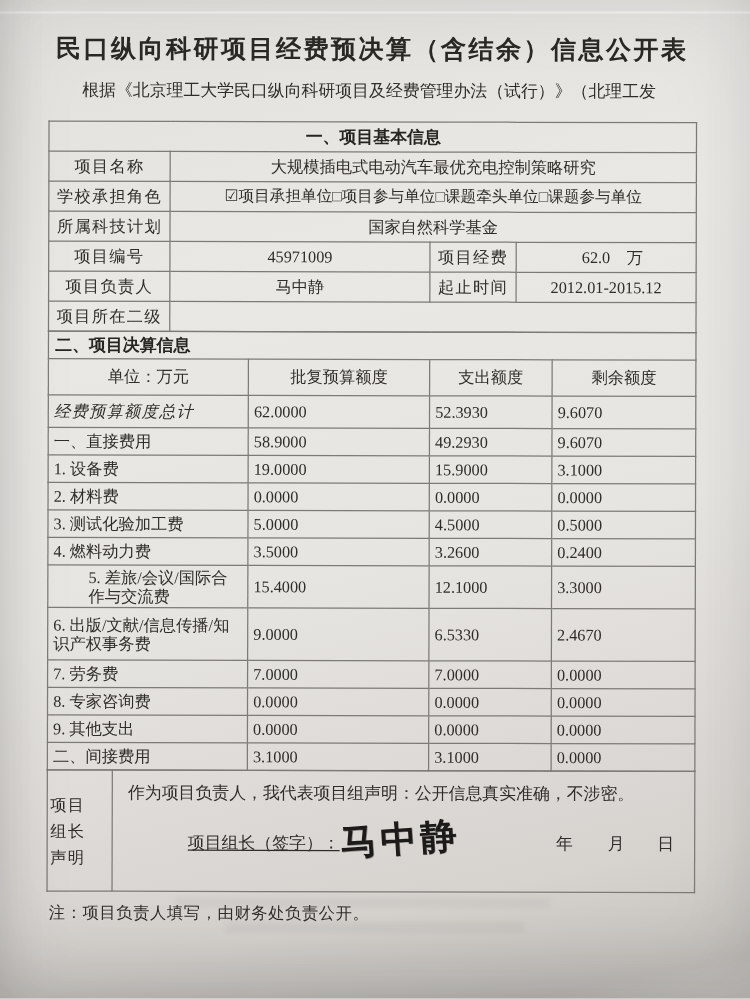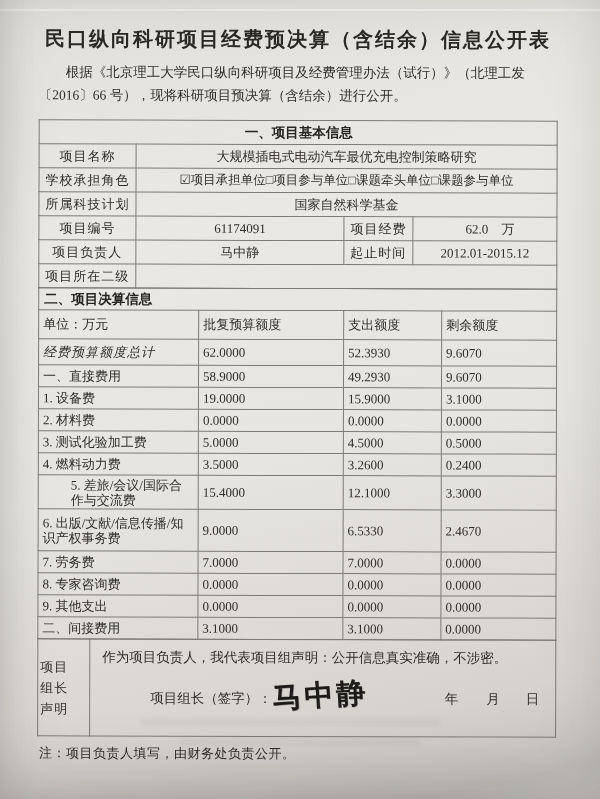--- a/index.html
+++ b/index.html
@@ -29,37 +29,37 @@
   table{border-collapse:collapse;table-layout:fixed;width:518px;margin:0;}
   td{border:1px solid #7d7b77;font-size:13px;padding:1px 4px;vertical-align:middle;overflow:hidden;}
   .sec-td{
     font-family:"Liberation Sans","DejaVu Sans",sans-serif;
     font-weight:bold;font-size:13.5px;text-align:left;padding-left:5px;height:20px;color:#262522;
   }
   .t1 td{height:21px;text-align:center;}
   .t1 .lbl{letter-spacing:1px;}
   .cb-line{letter-spacing:0;font-size:12.5px;white-space:nowrap;}
   .amt-underline{border-bottom:1px solid #3a3836;padding:0 10px 16px 10px;}
-  .t2 .hdr td{height:26px;text-align:left;font-family:Liberation Serif, serif;}
+  .t2 .hdr td{height:26px;text-align:center;font-family:Liberation Serif, serif;}
   .t2 td{height:19px;}
   .t2 .num{text-align:left;}
   .t2 .rlabel{text-align:left;padding-left:4px;line-height:15px;}
   .t2 .total td{height:23px;}
   .t2 .total .rlabel{letter-spacing:1px;font-style:italic;}
   .t2 .tall2{height:31px;padding-left:32px;}
   .t2 .tall3{height:39px;}
   .t3 td{height:80px;}
   .t3 .side{
     padding:8px 2px;vertical-align:middle;
   }
   .t3 .side div{line-height:21px;letter-spacing:1px;}
   .t3 .main{vertical-align:top;padding:9px 10px 6px 12px;}
   .statement{font-size:13.5px;}
   .signline{display:flex;align-items:baseline;margin-top:16px;font-size:13.5px;}
-  .signlabel{margin-left:48px;}
+  .signlabel{margin-left:48px;text-decoration:underline;}
   .handwriting{
     font-size:29px;font-weight:bold;color:#1c1b19;letter-spacing:3px;line-height:20px;
     transform:rotate(-4deg) translateY(2px);display:inline-block;
     text-shadow:.5px .5px 0 rgba(20,20,20,.4);
   }
   .date-y{margin-left:auto;}
   .date-m{margin-left:28px;}
   .date-d{margin-left:26px;margin-right:6px;}
   .footnote{font-size:13px;margin-top:8px;padding-left:2px;letter-spacing:.5px;}
   .joined{margin-top:-1px;}
@@ -69,21 +69,20 @@
 
 <div class="photo">
   <div class="fold"></div>
 
   <div class="content">
 
     <h1 class="title">民口纵向科研项目经费预决算（含结余）信息公开表</h1>
 
     <p class="intro">
       <span class="indent">根据《北京理工大学民口纵向科研项目及经费管理办法（试行）》（北理工发</span>
-      <span>〔2016〕66 号），现将科研项目预决算（含结余）进行公开。</span>
     </p>
 
     <table class="t1">
       <colgroup>
           <col style="width:97px">
           <col style="width:208px">
           <col style="width:69px">
           <col style="width:144px">
         </colgroup>
       <tbody>
@@ -99,21 +98,21 @@
         <td colspan="3" class="cb-line">
           <span><span>☑</span><span>项目承担单位</span></span><span><span>□</span><span>项目参与单位</span></span><span><span>□</span><span>课题牵头单位</span></span><span><span>□</span><span>课题参与单位</span></span>
         </td>
       </tr>
       <tr>
         <td class="lbl">所属科技计划</td>
         <td colspan="3">国家自然科学基金</td>
       </tr>
       <tr>
         <td class="lbl">项目编号</td>
-        <td>61174091</td>
+        <td>45971009</td>
         <td class="lbl">项目经费</td>
         <td><span class="amt-underline">62.0</span> <span>万</span></td>
       </tr>
       <tr>
         <td class="lbl">项目负责人</td>
         <td>马中静</td>
         <td class="lbl">起止时间</td>
         <td>2012.01-2015.12</td>
       </tr>
       <tr>

